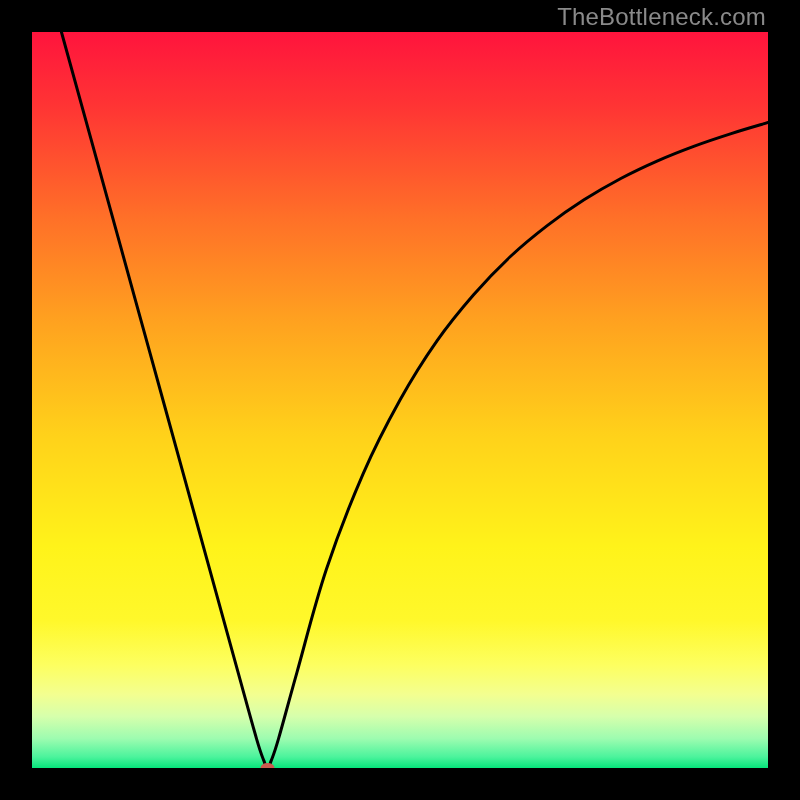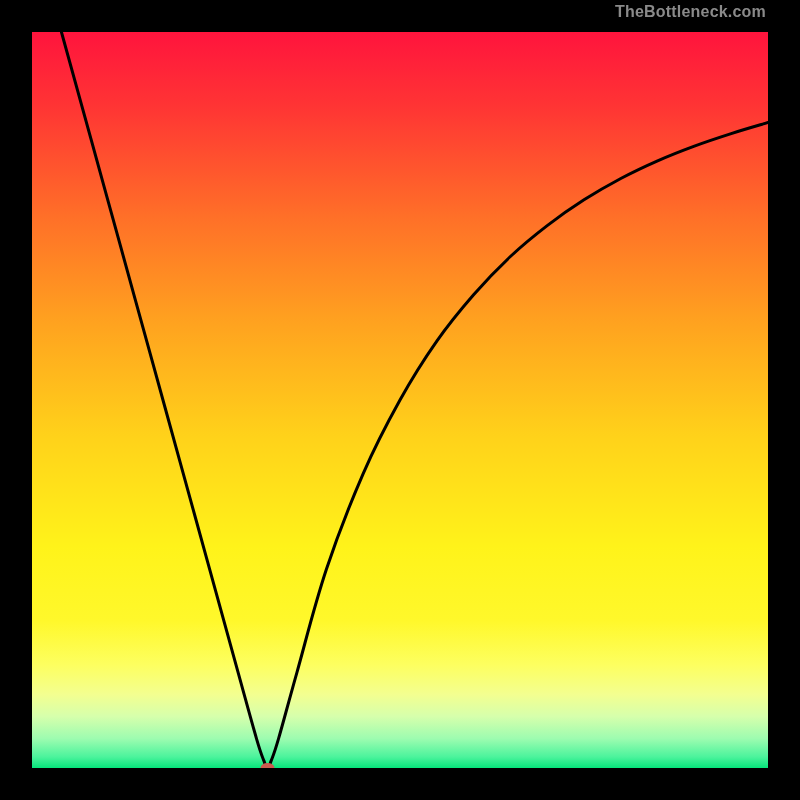--- a/index.html
+++ b/index.html
@@ -35,22 +35,22 @@
     left: 0;
     top: 0;
     width: 100%;
     height: 100%;
   }
   .watermark {
     position: absolute;
     top: 3px;
     right: 34px;
     font-family: Arial, Helvetica, sans-serif;
-    font-size: 16px;
-    font-weight: 700;
+    font-size: 24px;
+    font-weight: 400;
     color: #8a8a8a;
     letter-spacing: 0.2px;
   }
 </style>
 </head>
 <body>
 <div class="frame">
 
   <div class="plot-area">
     <svg class="gradient-bg" viewBox="0 0 736 736" preserveAspectRatio="none">

